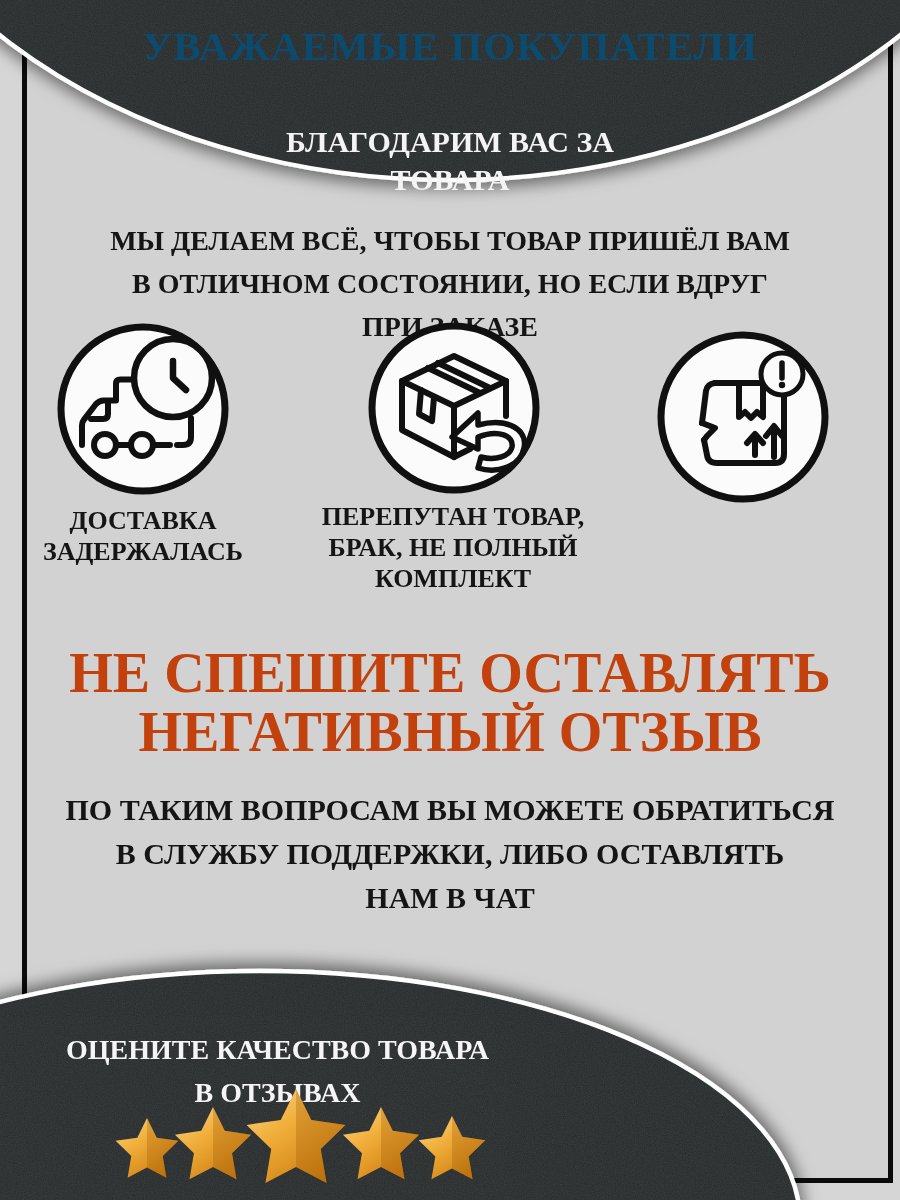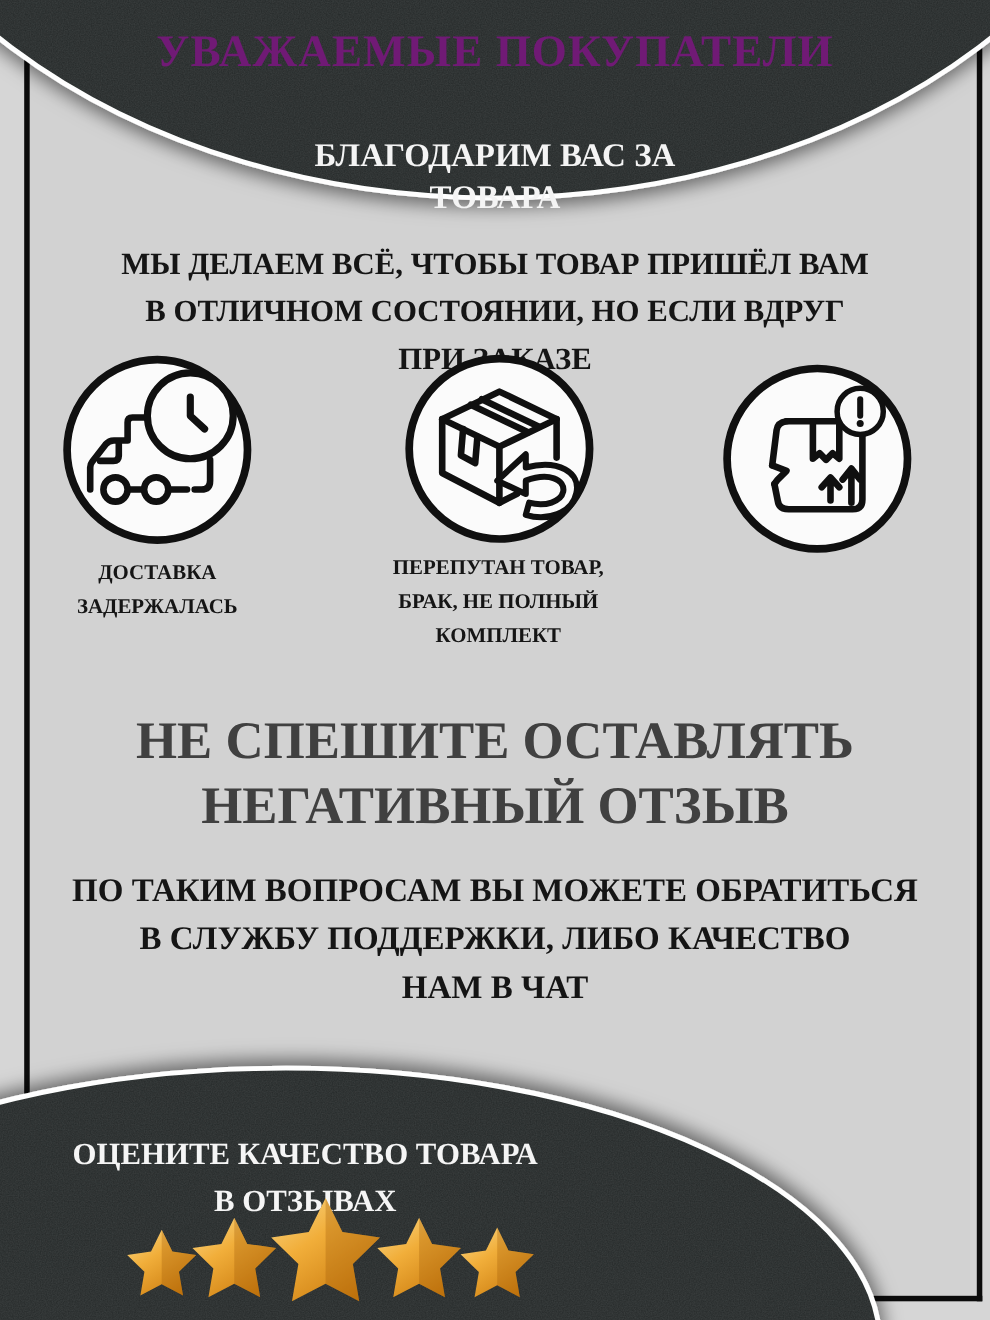--- a/index.html
+++ b/index.html
@@ -5,26 +5,26 @@
   html,body{margin:0;padding:0;background:#d6d6d6;}
   .canvas{
     position:relative;width:900px;height:1200px;overflow:hidden;
     font-family:"Liberation Serif", serif;background:#d6d6d6;
   }
   .abs{position:absolute;}
   .t{
     position:absolute;left:0;right:0;text-align:center;
     font-weight:700;color:#141414;white-space:nowrap;
   }
-  .hdr-title{top:22px;font-size:41px;letter-spacing:1px;color:#701a75;}
+  .hdr-title{top:22px;font-size:41px;letter-spacing:1px;color:#0c4a6e;}
   .hdr-sub{top:78px;font-size:30px;line-height:38px;color:#F4F4F4;margin-top:45px;}
   .intro{top:219px;font-size:28px;line-height:43px;color:#151515;}
   .issue-label{position:absolute;text-align:center;font-weight:700;
-    font-size:19px;line-height:31px;color:#151515;}
-  .warning{top:644px;font-size:48px;line-height:59px;color:#404040;}
+    font-size:26px;line-height:31px;color:#151515;}
+  .warning{top:644px;font-size:56px;line-height:59px;color:#c2410c;}
   .support{top:788px;font-size:30px;line-height:44px;color:#151515;}
   .footer-t{position:absolute;left:20px;width:515px;top:1028px;text-align:center;
     font-weight:700;font-size:28px;line-height:43px;color:#F5F5F5;}
   .line{display:block;}
   svg{display:block;}
 </style>
 </head>
 <body>
 
 <div class="canvas">
@@ -133,21 +133,21 @@
     <span class="line">КОМПЛЕКТ</span>
   </div>
 
   <div class="t warning">
     <span class="line">НЕ СПЕШИТЕ ОСТАВЛЯТЬ</span>
     <span class="line">НЕГАТИВНЫЙ ОТЗЫВ</span>
   </div>
 
   <div class="t support">
     <span class="line">ПО ТАКИМ ВОПРОСАМ ВЫ МОЖЕТЕ ОБРАТИТЬСЯ</span>
-    <span class="line">В СЛУЖБУ ПОДДЕРЖКИ, ЛИБО КАЧЕСТВО</span>
+    <span class="line">В СЛУЖБУ ПОДДЕРЖКИ, ЛИБО ОСТАВЛЯТЬ</span>
     <span class="line">НАМ В ЧАТ</span>
   </div>
 
   <div class="footer-t">
     <span class="line">ОЦЕНИТЕ КАЧЕСТВО ТОВАРА</span>
     <span class="line">В ОТЗЫВАХ</span>
   </div>
 
   <svg class="abs" style="left:92px;top:1085px" width="395" height="115" viewBox="0 0 395 115">
     <defs>

